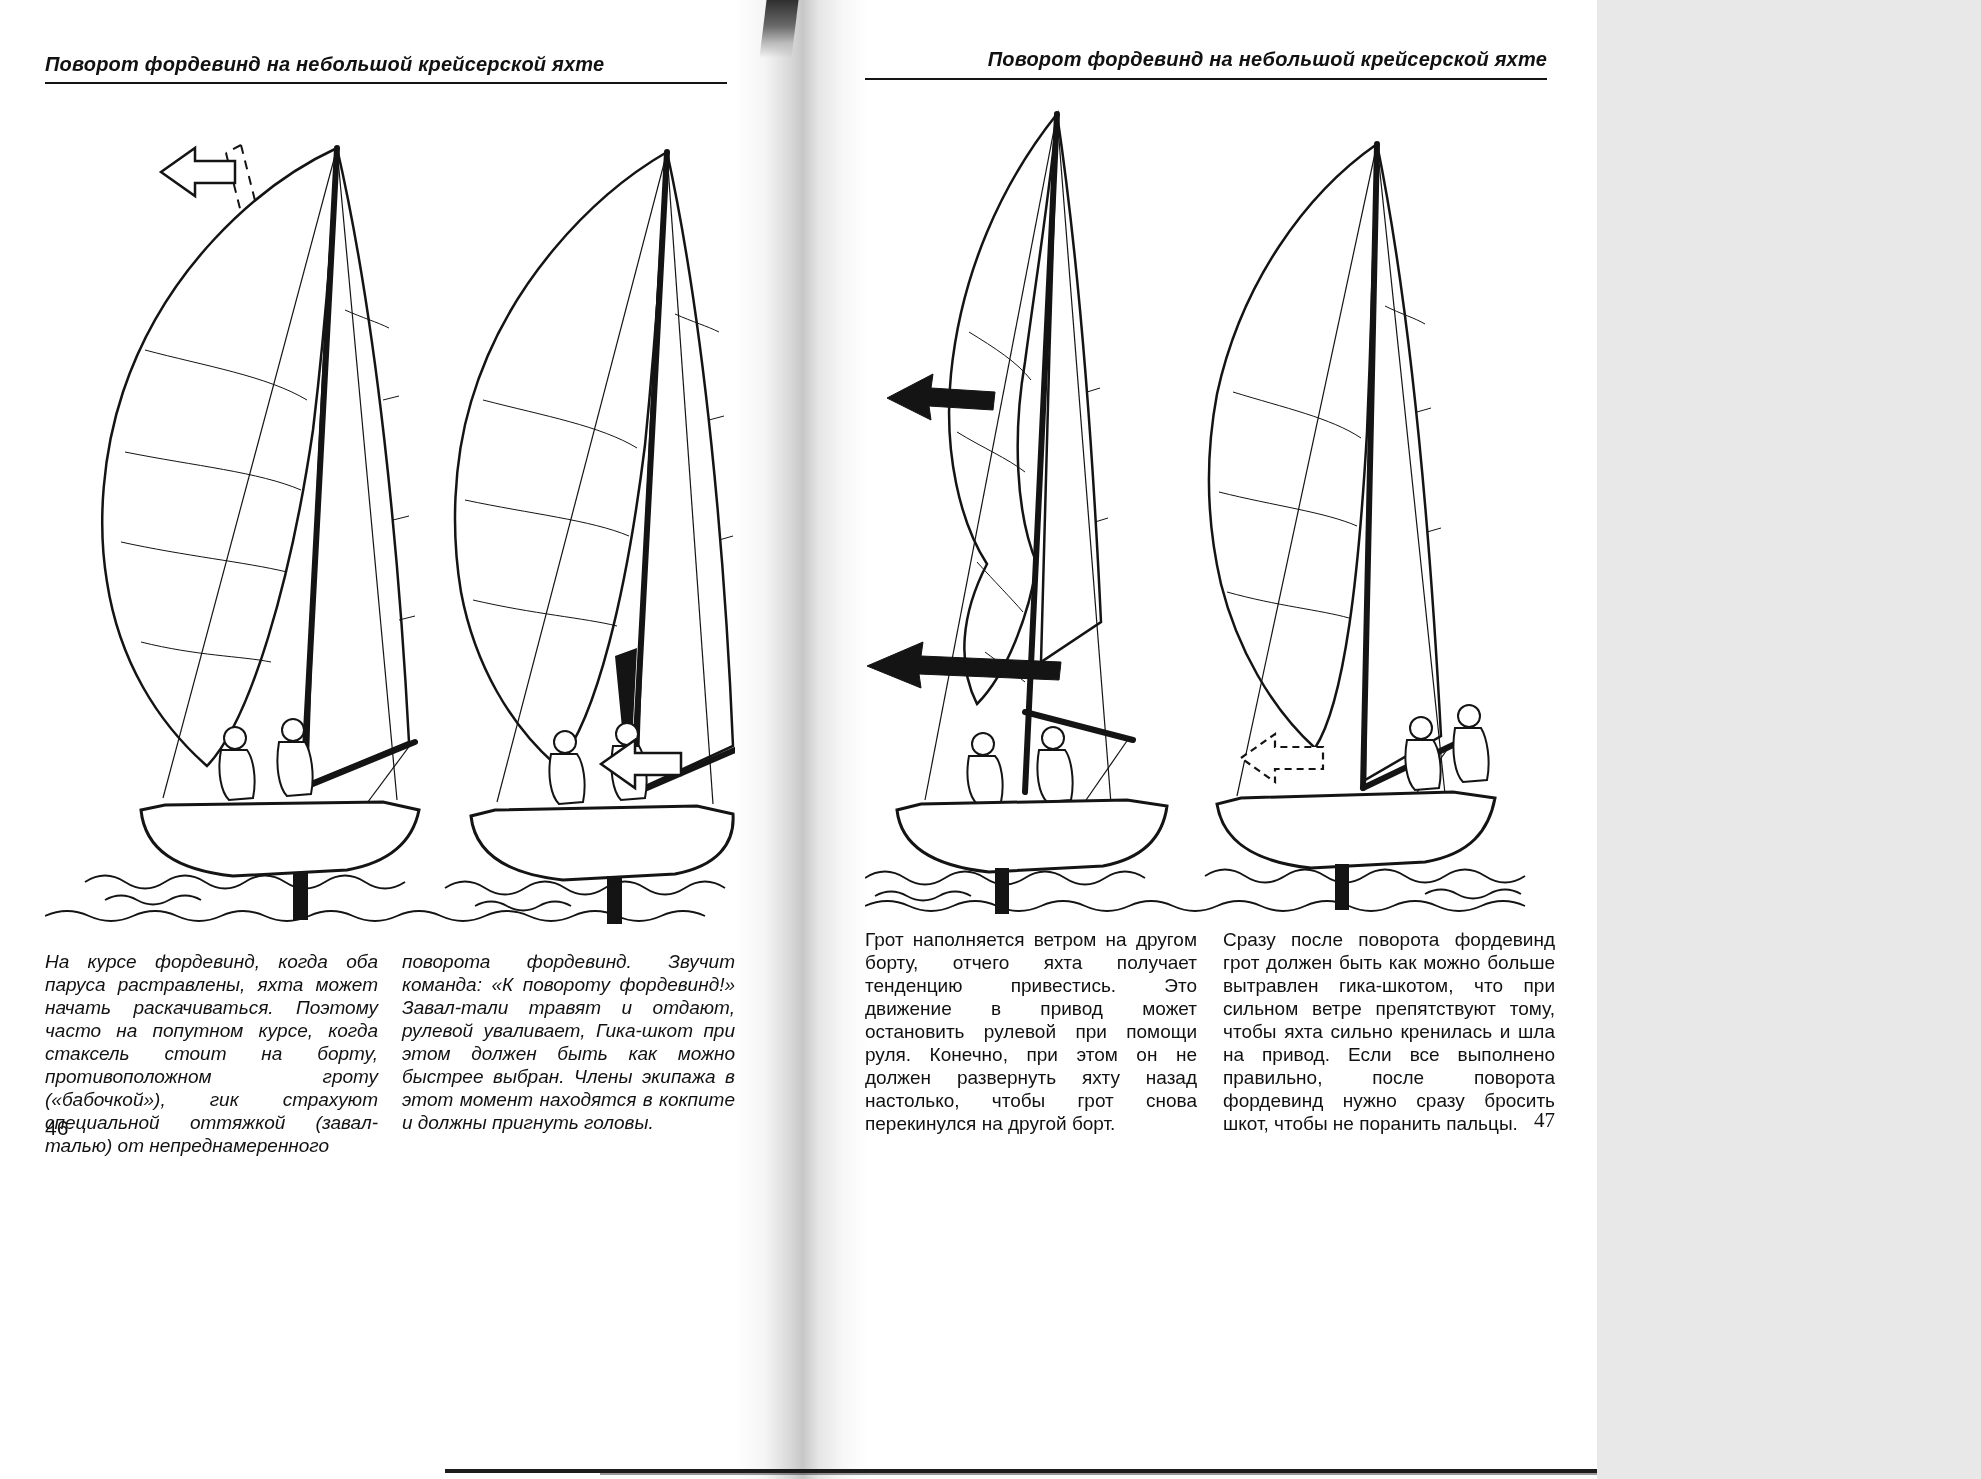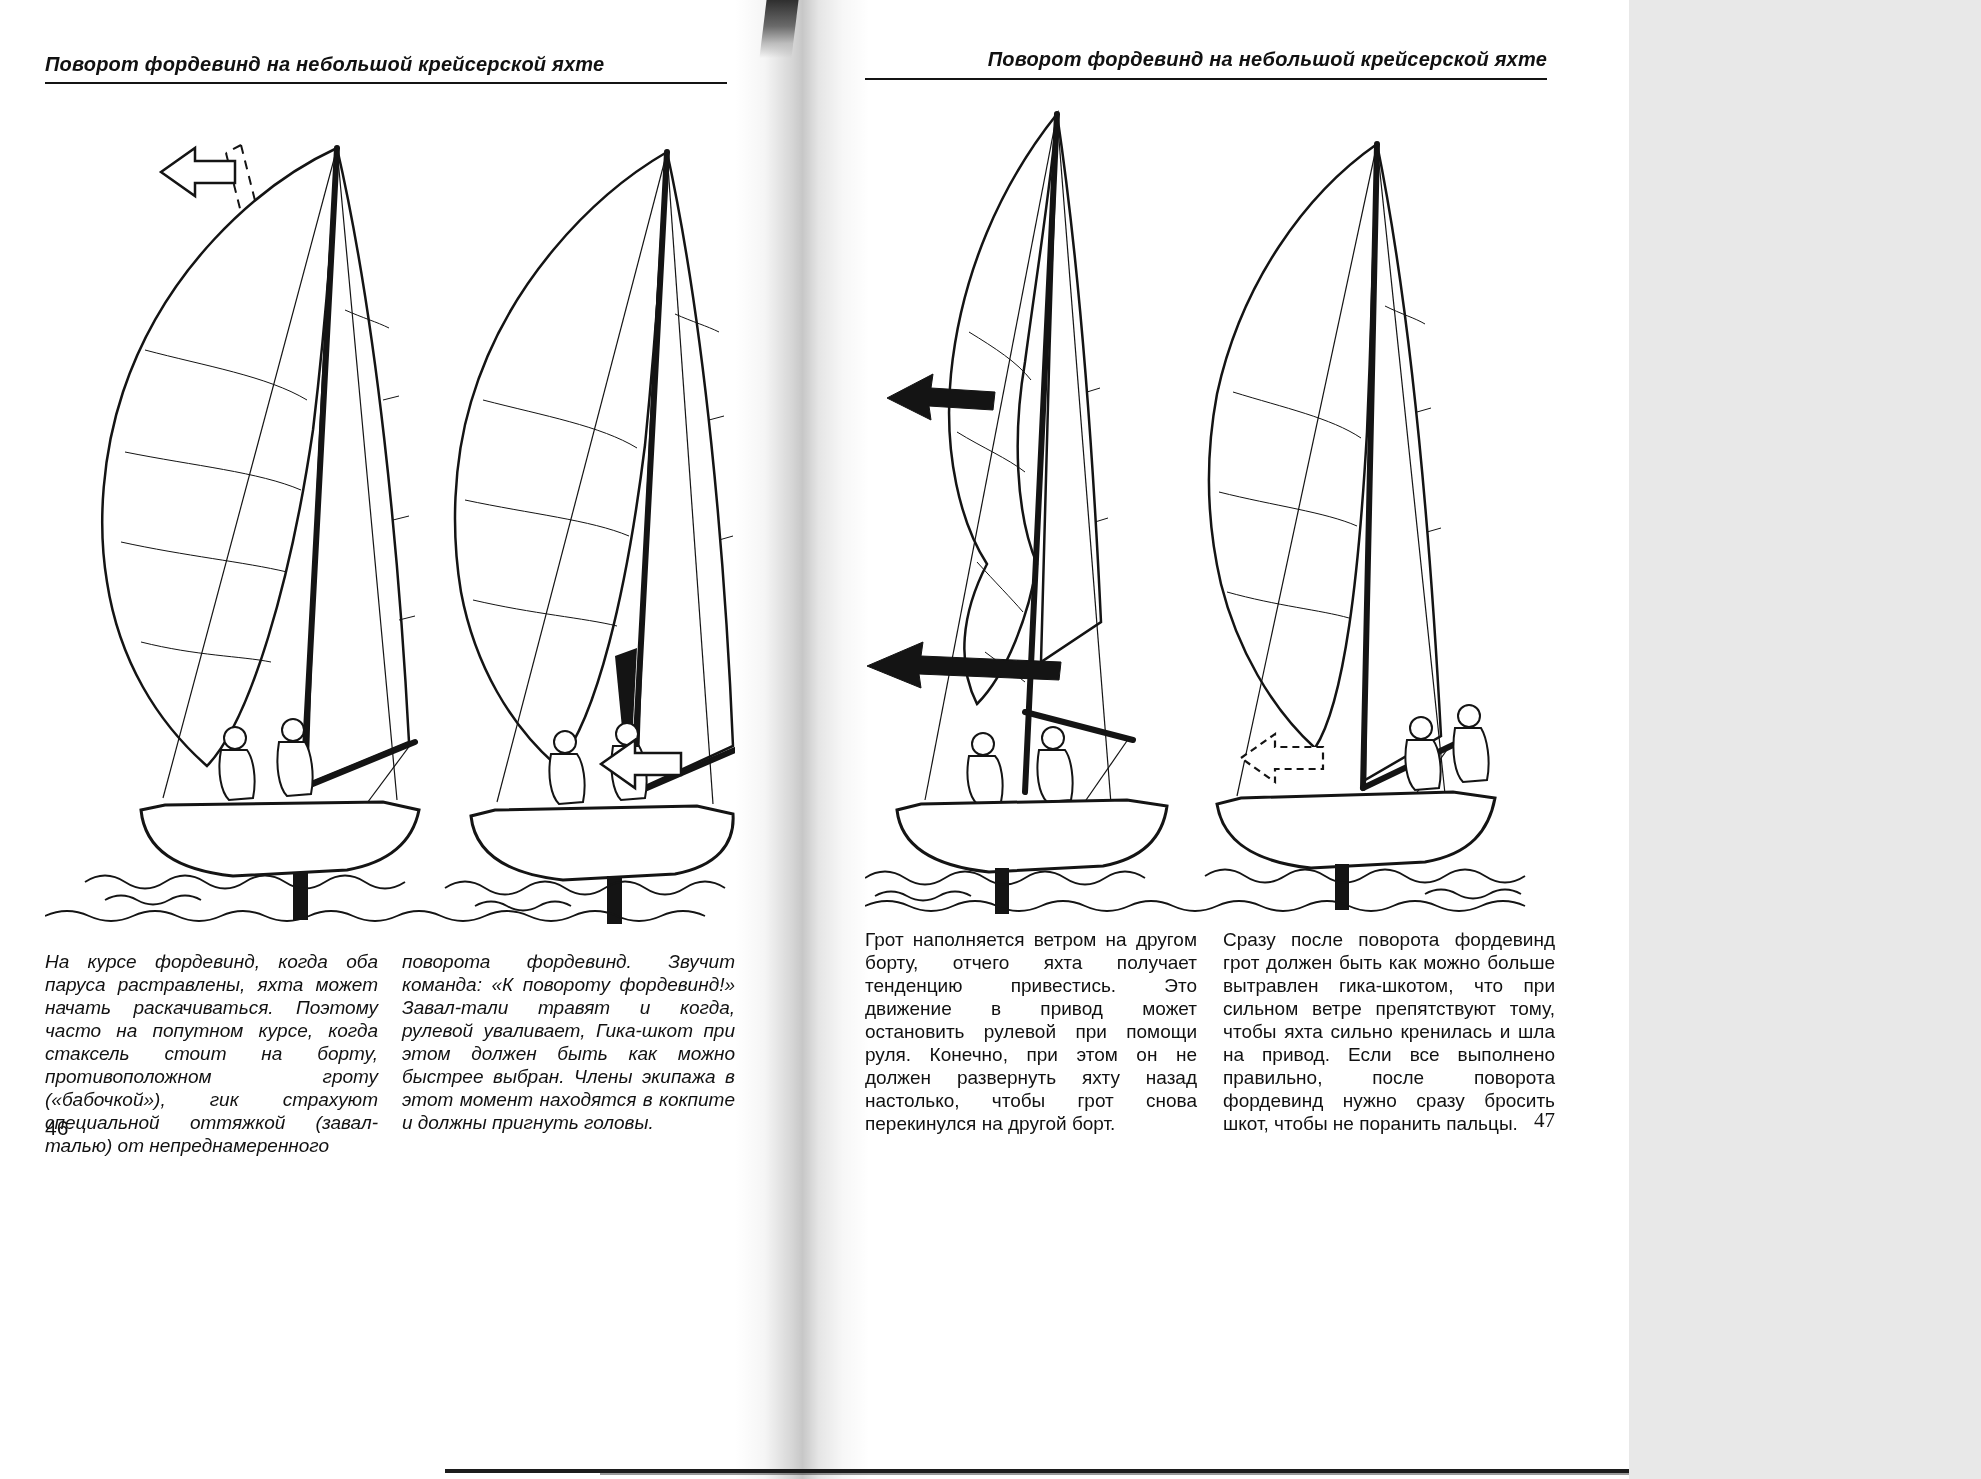--- a/index.html
+++ b/index.html
@@ -1,17 +1,17 @@
 <!DOCTYPE html>
 <html><head>
 <meta charset="utf-8">
 <style>
   html,body{margin:0;padding:0;background:#e8e8e8;}
   .book{position:relative;width:1597px;height:1479px;background:#ffffff;overflow:hidden;
-        font-family:"Liberation Sans", sans-serif;color:#1a1a1a;padding-left:32px;}
+        font-family:"Liberation Sans", sans-serif;color:#1a1a1a;}
   .page-header{position:absolute;font-style:italic;font-weight:bold;font-size:20px;
         letter-spacing:0.2px;color:#111;}
   .header-rule{position:absolute;height:2px;background:#141414;}
   .body-cols{position:absolute;display:flex;}
   .col{font-size:19px;line-height:23px;text-align:justify;color:#111;}
   .pagenum{position:absolute;font-size:21px;color:#111;}
   .spine{position:absolute;top:0;height:1479px;pointer-events:none;
         background:linear-gradient(90deg,rgba(0,0,0,0) 0%,rgba(0,0,0,0.04) 22%,
         rgba(0,0,0,0.16) 42%,rgba(0,0,0,0.22) 50%,rgba(0,0,0,0.10) 62%,
         rgba(0,0,0,0.03) 80%,rgba(0,0,0,0) 100%);}
@@ -117,21 +117,21 @@
       <polygon class="arrow-hollow" points="556,664 590,640 590,653 636,653 636,675 590,675 590,688"></polygon>
       <path class="wave" d="M400,788 q20,-13 40,0 q20,13 40,0 q20,-13 40,0 q20,13 40,0 q20,-13 40,0 q20,13 40,0 q20,-13 40,0"></path>
       <path class="wave" d="M430,806 q16,-9 32,0 q16,9 32,0 q16,-9 32,0"></path>
     </g>
 
     <path class="wave" d="M0,816 q22,-10 44,0 q22,10 44,0 q22,-10 44,0 q22,10 44,0 q22,-10 44,0 q22,10 44,0 q22,-10 44,0 q22,10 44,0 q22,-10 44,0 q22,10 44,0 q22,-10 44,0 q22,10 44,0 q22,-10 44,0 q22,10 44,0 q22,-10 44,0"></path>
   </svg>
 
   <div class="body-cols" style="left:45px;top:950px;width:690px;gap:24px;font-style:italic;">
     <div class="col" style="width:333px;">На курсе фордевинд, когда оба паруса растравлены, яхта может начать раскачиваться. Поэтому часто на попутном курсе, когда стаксель стоит на борту, противоположном гроту («бабочкой»), гик страхуют специальной оттяжкой (завал-талью) от непреднамеренного</div>
-    <div class="col" style="width:333px;">поворота фордевинд. Звучит команда: «К повороту фордевинд!» Завал-тали травят и когда, рулевой уваливает, Гика-шкот при этом должен быть как можно быстрее выбран. Члены экипажа в этот момент находятся в кокпите и должны пригнуть головы.</div>
+    <div class="col" style="width:333px;">поворота фордевинд. Звучит команда: «К повороту фордевинд!» Завал-тали травят и отдают, рулевой уваливает, Гика-шкот при этом должен быть как можно быстрее выбран. Члены экипажа в этот момент находятся в кокпите и должны пригнуть головы.</div>
   </div>
 
   <div class="pagenum" style="left:45px;top:1116px;text-align:right;">46</div>
 
   <div class="page-header" style="left:865px;top:48px;width:682px;text-align:right;">Поворот фордевинд на небольшой крейсерской яхте</div>
   <div class="header-rule" style="left:865px;top:78px;width:682px;"></div>
 
   <svg style="left:865px;top:92px;" width="690" height="840" viewBox="0 0 690 840">
 
     <g>

